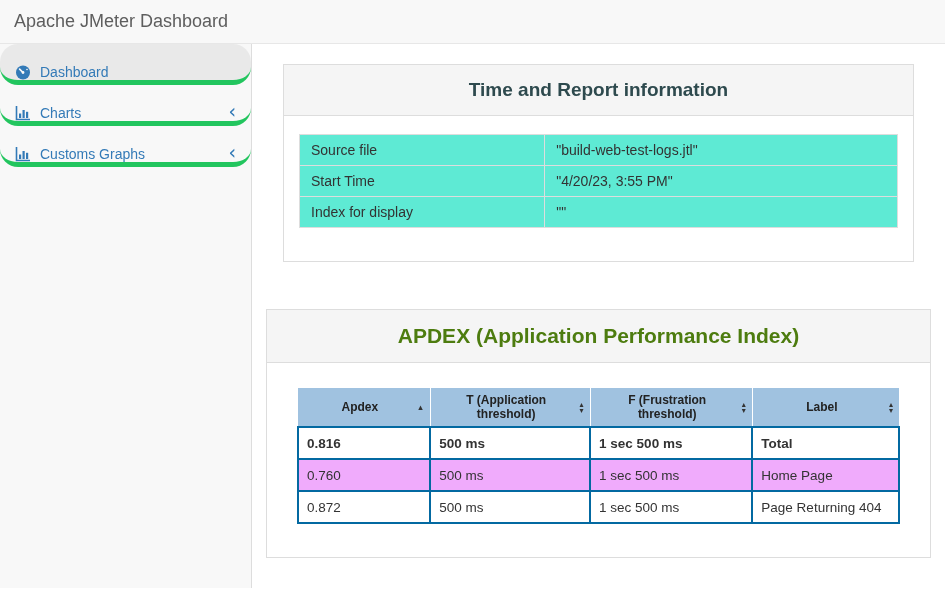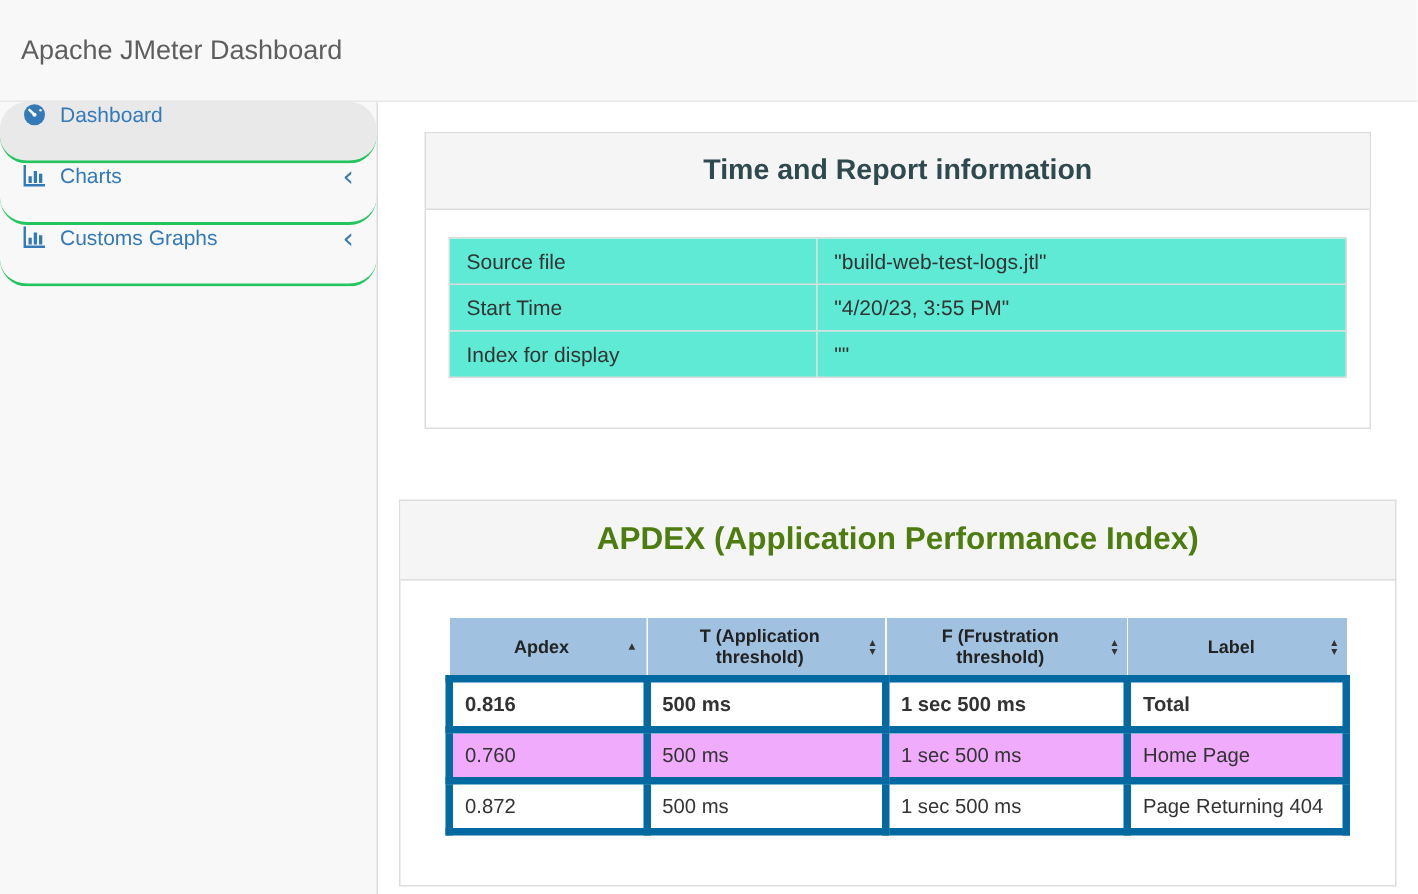--- a/index.html
+++ b/index.html
@@ -5,44 +5,44 @@
   * { box-sizing: border-box; margin: 0; padding: 0; }
   html, body { width: 945px; height: 596px; }
   body {
     font-family: "Liberation Sans", sans-serif;
     background: #ffffff;
     color: #333;
     overflow: hidden;
   }
   
   .topbar {
-    height: 68px;
+    height: 44px;
     background: #f8f8f8;
     border-bottom: 1px solid #e7e7e7;
     display: flex;
     align-items: center;
     padding: 0 14px;
   }
   .topbar-title { font-size: 18px; color: #5e5e5e; }
 
   
   .layout { display: flex; height: 544px; }
   .sidebar {
     width: 252px;
     background: #f8f8f8;
     border-right: 1px solid #dddddd;
     flex: none;
   }
   .nav-item {
     height: 41px;
     display: flex;
-    align-items: flex-start;
+    align-items: flex-end;
     gap: 9px;
     padding: 0 15px;
-    border-bottom: 2px solid #22c55e;
+    border-bottom: 5px solid #22c55e;
     color: #337ab7;
     font-size: 14px;
     cursor: pointer;
     background: transparent;
     border-radius: 18px;
   }
   .nav-item.active { background: #e9e9e9; }
   .nav-icon { width: 16px; height: 16px; flex: none; display: inline-flex; }
   .chevron {
     margin-left: auto;
@@ -104,21 +104,21 @@
     position: relative;
     border-left: 1px solid #fff;
     cursor: pointer;
   }
   .apdex-table th:first-child { border-left: none; }
   .apdex-table col.c1 { width: 22%; }
   .apdex-table col.c2 { width: 26.6%; }
   .apdex-table col.c3 { width: 27%; }
   .apdex-table col.c4 { width: 24.4%; }
   .apdex-table td {
-    border: 5px solid #0369a1;
+    border: 2px solid #0369a1;
     padding: 7px 8px;
     height: 32px;
     text-align: left;
     overflow: hidden;
     white-space: nowrap;
   }
   .apdex-table tr.total td { font-weight: bold; }
   .apdex-table tr.striped td { background: #f0abfc; }
 
   .sort-asc {

